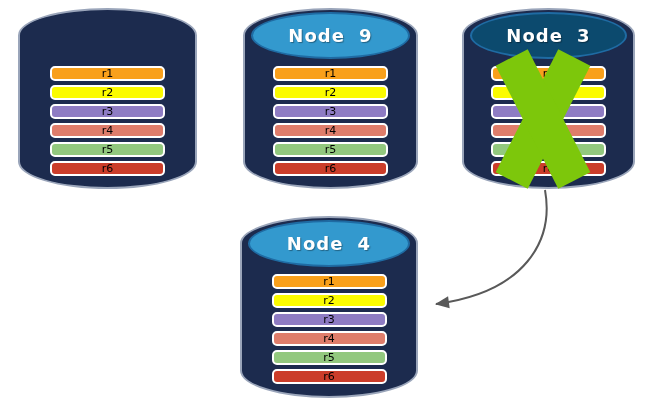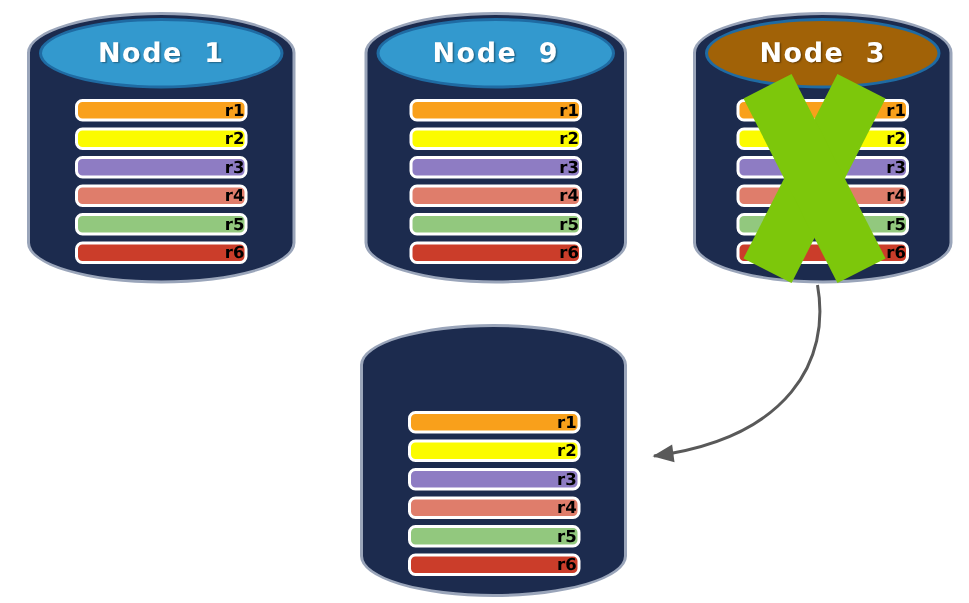--- a/index.html
+++ b/index.html
@@ -61,24 +61,24 @@
     align-items: center;
     gap: 4px;
   }
   .row {
     width: 115px;
     height: 15px;
     box-sizing: border-box;
     border: 2px solid #ffffff;
     border-radius: 5px;
     color: #000000;
-    font-weight: bold;
+    font-weight: normal;
     font-size: 11px;
     line-height: 11px;
-    text-align: right;
+    text-align: center;
   }
   .x-mark {
     position: absolute;
     left: 494px;
     top: 49px;
     width: 97px;
     height: 140px;
     z-index: 3;
   }
   .x-stroke {
@@ -98,23 +98,20 @@
     pointer-events: none;
   }
 </style>
 </head>
 <body>
 
 <div id="canvas">
 
   <div class="node" style="left:18px; top:8px; width:179px; height:181px;">
     <div class="cyl-body" style="background: rgb(28, 43, 78);"></div>
-    <div class="cyl-top" style="background: rgb(51, 153, 206);">
-      <div class="node-title">Node 1</div>
-    </div>
     <div class="rows">
       <div class="row" style="background: rgb(249, 160, 27);">r1</div>
       <div class="row" style="background: rgb(251, 251, 0);">r2</div>
       <div class="row" style="background: rgb(142, 124, 195);">r3</div>
       <div class="row" style="background: rgb(223, 125, 107);">r4</div>
       <div class="row" style="background: rgb(146, 200, 126);">r5</div>
       <div class="row" style="background: rgb(203, 61, 42);">r6</div>
     </div>
   </div>
 
@@ -128,35 +125,38 @@
       <div class="row" style="background: rgb(251, 251, 0);">r2</div>
       <div class="row" style="background: rgb(142, 124, 195);">r3</div>
       <div class="row" style="background: rgb(223, 125, 107);">r4</div>
       <div class="row" style="background: rgb(146, 200, 126);">r5</div>
       <div class="row" style="background: rgb(203, 61, 42);">r6</div>
     </div>
   </div>
 
   <div class="node" style="left:462px; top:8px; width:173px; height:181px;">
     <div class="cyl-body" style="background: rgb(28, 43, 78);"></div>
-    <div class="cyl-top" style="background: #a16207;">
+    <div class="cyl-top" style="background: #0c4a6e;">
       <div class="node-title">Node 3</div>
     </div>
     <div class="rows">
       <div class="row" style="background: rgb(249, 160, 27);">r1</div>
       <div class="row" style="background: rgb(251, 251, 0);">r2</div>
       <div class="row" style="background: rgb(142, 124, 195);">r3</div>
       <div class="row" style="background: rgb(223, 125, 107);">r4</div>
       <div class="row" style="background: rgb(146, 200, 126);">r5</div>
       <div class="row" style="background: rgb(203, 61, 42);">r6</div>
     </div>
   </div>
 
   <div class="node" style="left:240px; top:216px; width:178px; height:182px;">
     <div class="cyl-body" style="background: rgb(28, 43, 78);"></div>
+    <div class="cyl-top" style="background: rgb(51, 153, 206);">
+      <div class="node-title">Node 4</div>
+    </div>
     <div class="rows">
       <div class="row" style="background: rgb(249, 160, 27);">r1</div>
       <div class="row" style="background: rgb(251, 251, 0);">r2</div>
       <div class="row" style="background: rgb(142, 124, 195);">r3</div>
       <div class="row" style="background: rgb(223, 125, 107);">r4</div>
       <div class="row" style="background: rgb(146, 200, 126);">r5</div>
       <div class="row" style="background: rgb(203, 61, 42);">r6</div>
     </div>
   </div>
 

